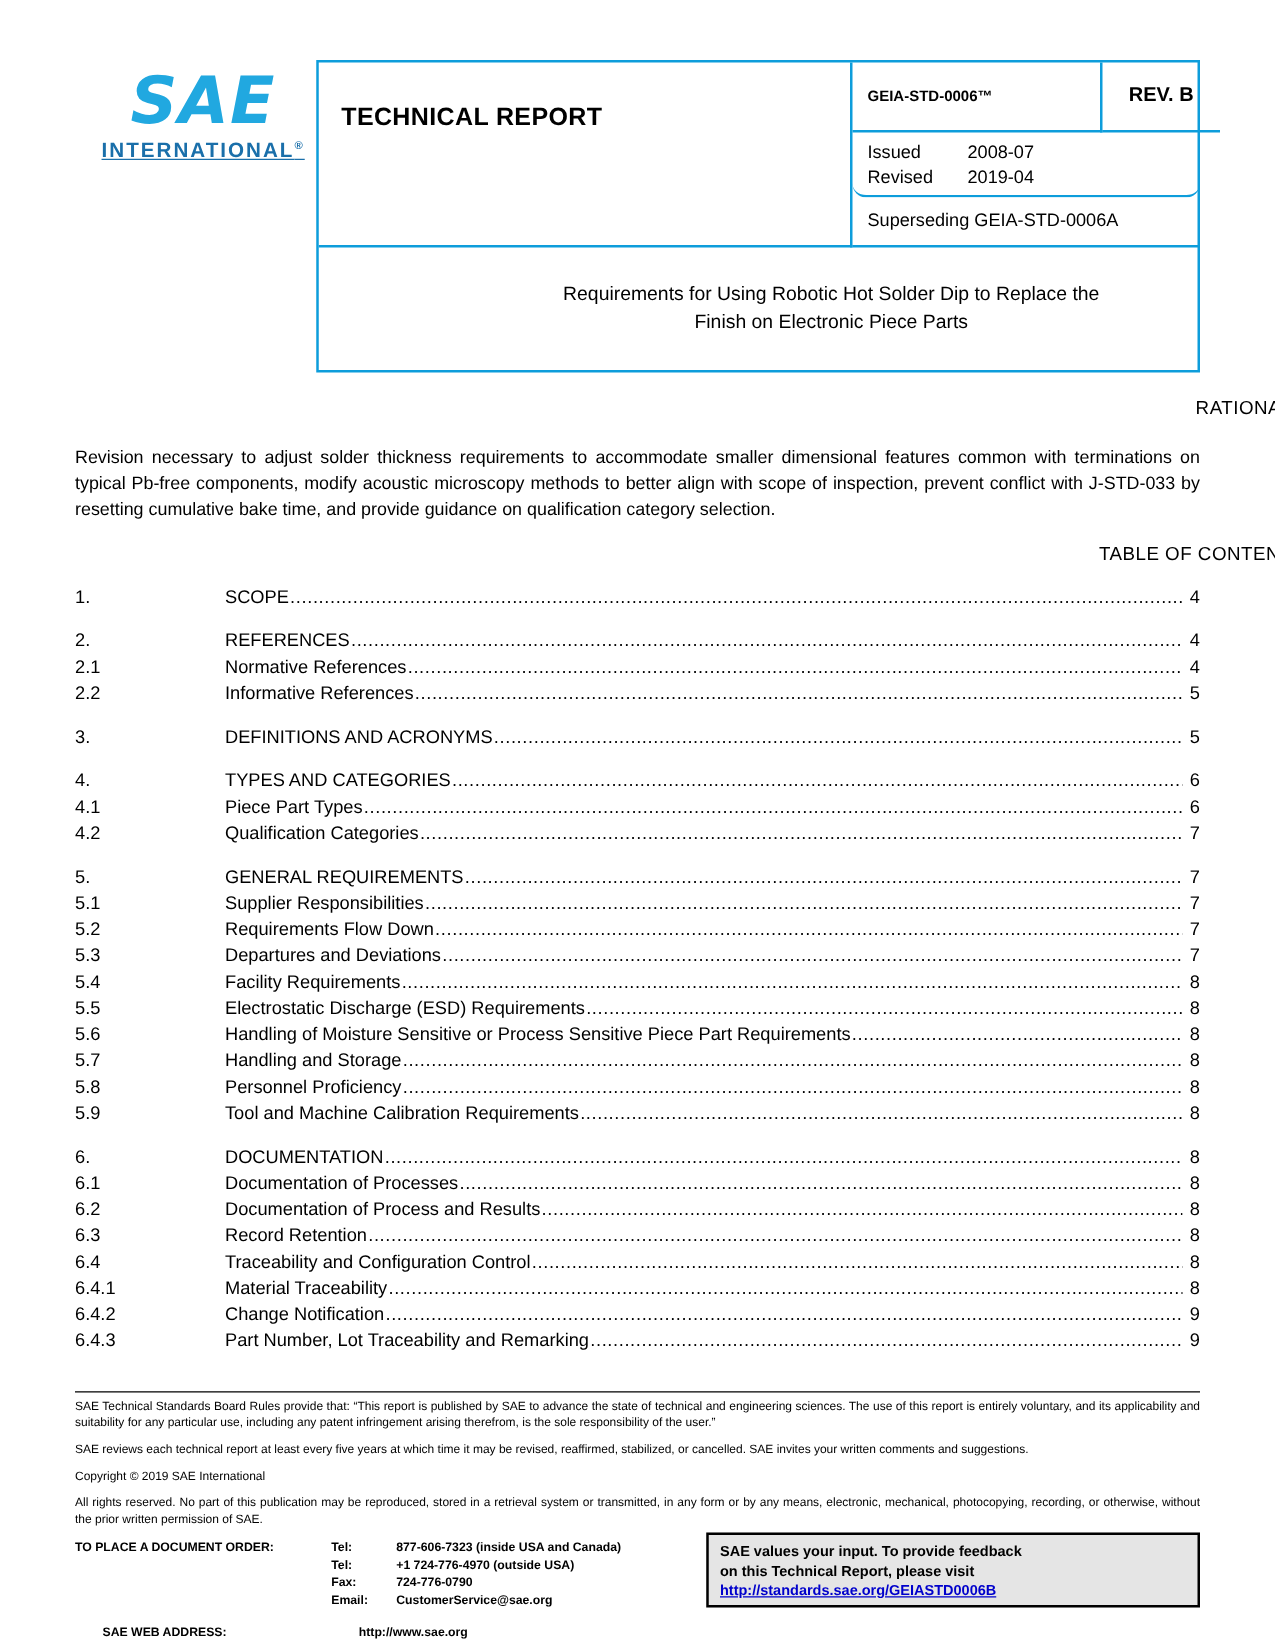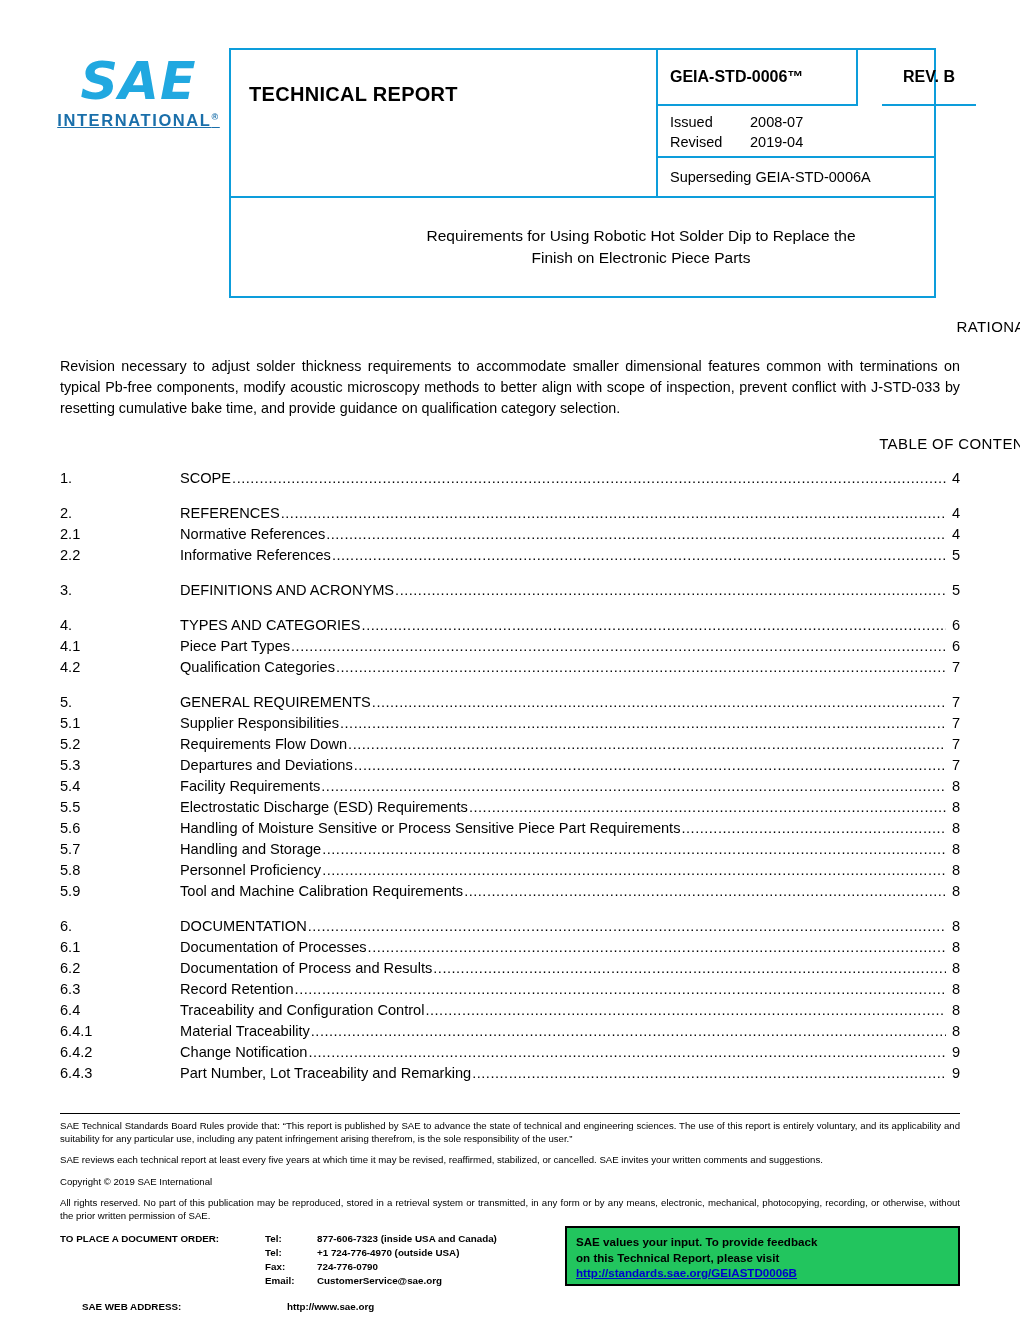--- a/index.html
+++ b/index.html
@@ -18,21 +18,21 @@
   .page {
     position: relative;
     width: 1020px;
     height: 1320px;
     padding: 0;
   }
 
   
   .header {
     position: absolute;
-    left: 56px;
+    left: 80px;
     top: 48px;
     width: 880px;
     height: 250px;
   }
   .logo-block {
     position: absolute;
     left: 0px;
     top: 5px;
     width: 165px;
     text-align: center;
@@ -92,49 +92,49 @@
     left: 427px;
     top: 0;
     width: 200px;
     height: 56px;
     box-sizing: border-box;
     border-right: 2px solid #0d9ddb;
     border-bottom: 2px solid #0d9ddb;
     display: flex;
     align-items: center;
     padding-left: 12px;
-    font-size: 16px;
+    font-size: 12px;
     font-weight: bold;
   }
   .tb-rev {
     position: absolute;
     left: 627px;
     top: 0;
     width: 94px;
     height: 56px;
     box-sizing: border-box;
     border-bottom: 2px solid #0d9ddb;
     display: flex;
     align-items: center;
     justify-content: center;
     font-size: 16px;
     font-weight: bold;
-    margin-left: 24px;
   }
   .tb-dates {
     position: absolute;
     left: 427px;
     top: 56px;
     width: 278px;
     height: 52px;
     box-sizing: border-box;
     border-bottom: 2px solid #0d9ddb;
     padding: 6px 0 0 12px;
     font-size: 14.5px;
     line-height: 20px;
+    border-radius: 11px;
   }
   .tb-dates .row span.lbl { display: inline-block; width: 80px; }
   .tb-super {
     position: absolute;
     left: 427px;
     top: 108px;
     width: 278px;
     height: 40px;
     box-sizing: border-box;
     border-bottom: 2px solid #0d9ddb;
@@ -252,21 +252,21 @@
     left: 565px;
     top: 1226px;
     width: 395px;
     height: 60px;
     border: 2px solid #000;
     box-sizing: border-box;
     padding: 6px 9px;
     font-size: 11.6px;
     line-height: 15.5px;
     font-weight: bold;
-    background: #22c55e;
+    background: #e5e5e5;
   }
   .feedback-link {
     color: #0000cc;
     text-decoration: underline;
     font-weight: bold;
     display: inline-block;
   }
 </style>
 </head>
 <body>

